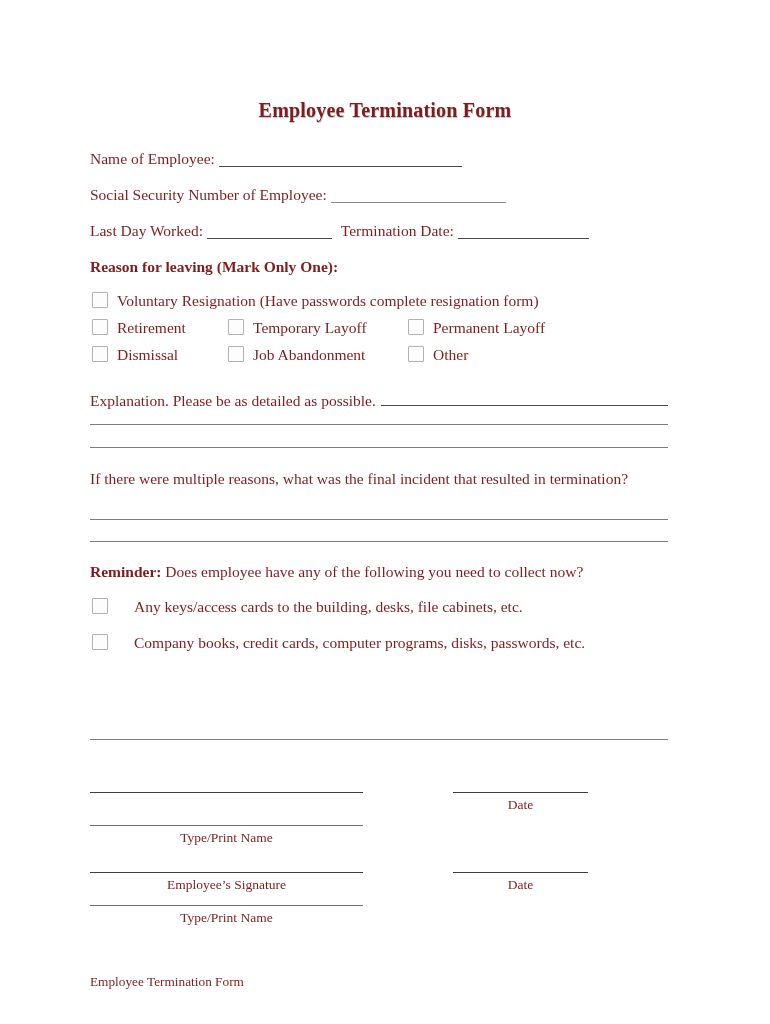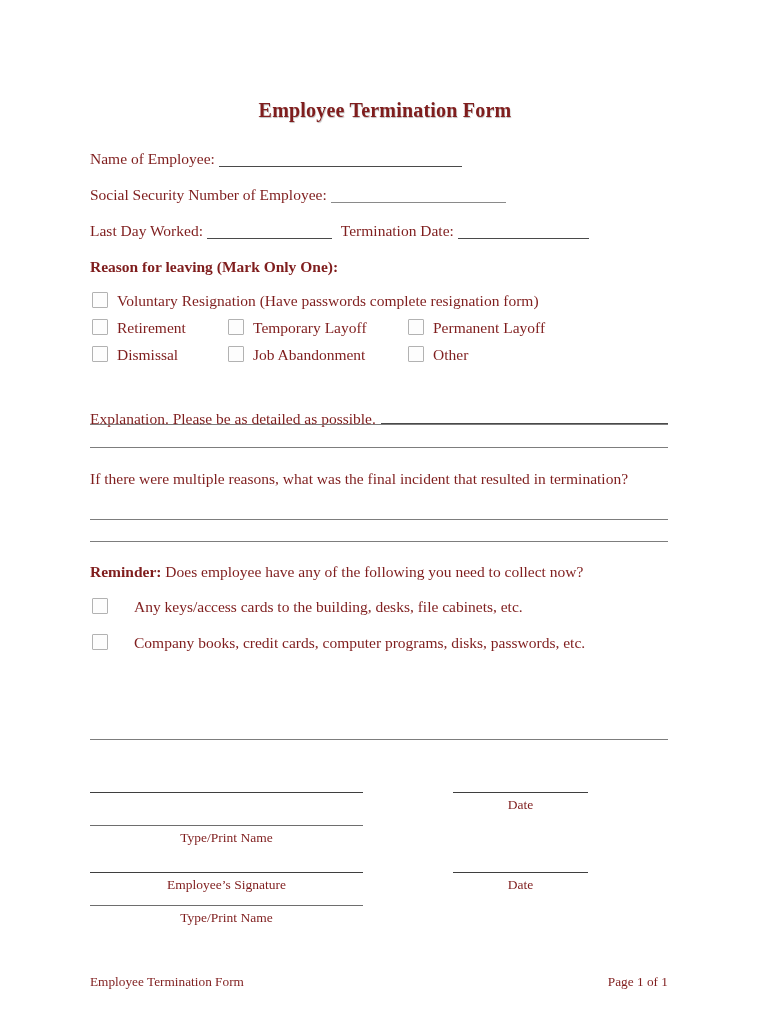--- a/index.html
+++ b/index.html
@@ -129,21 +129,21 @@
       <span class="cb"></span><span>Dismissal</span>
     </span>
     <span class="opt abs" style="left:138px;">
       <span class="cb"></span><span>Job Abandonment</span>
     </span>
     <span class="opt abs" style="left:318px;">
       <span class="cb"></span><span>Other</span>
     </span>
   </div>
 
-  <div class="row flexrow" style="top:407px;">
+  <div class="row flexrow" style="top:389px;">
     <span>Explanation. Please be as detailed as possible.</span>
       <span class="uline grow"></span>
   </div>
   <div class="rule" style="top:424px;"></div>
   <div class="rule" style="top:447px;"></div>
 
   <div class="row" style="top:468px; white-space:normal;">If there were multiple reasons, what was the final incident that resulted in termination?</div>
   <div class="rule" style="top:519px;"></div>
   <div class="rule" style="top:541px;"></div>
 
@@ -171,15 +171,14 @@
 
   <div class="sigline" style="top:872px; left:90px; width:273px;"></div>
   <div class="sigline" style="top:872px; left:453px; width:135px;"></div>
   <div class="siglabel" style="top:877px; left:90px; width:273px;">Employee’s Signature</div>
   <div class="siglabel" style="top:877px; left:453px; width:135px;">Date</div>
 
   <div class="sigline" style="top:905px; left:90px; width:273px; border-top-color:#6e6e6e;"></div>
   <div class="siglabel" style="top:910px; left:90px; width:273px;">Type/Print Name</div>
 
   <div class="footer" style="left:90px;">Employee Termination Form</div>
-  <div class="footer" style="left:90px; width:578px; text-align:right;">Page 1 of 1</div>
 
 </div>
 
 </body></html>

